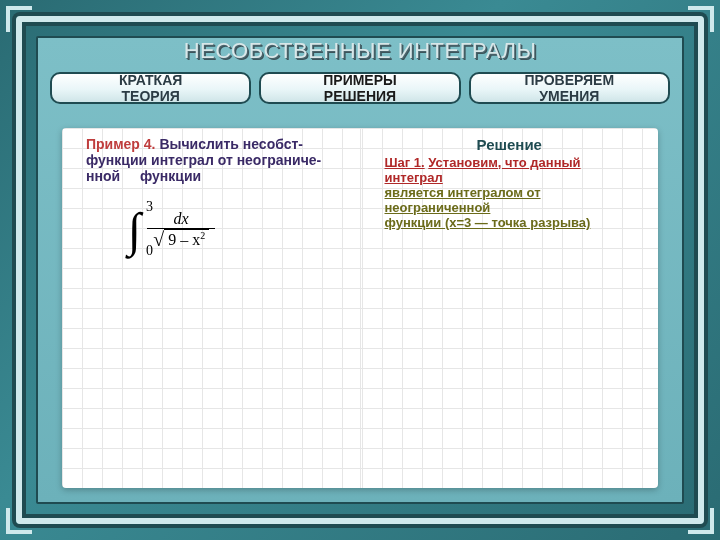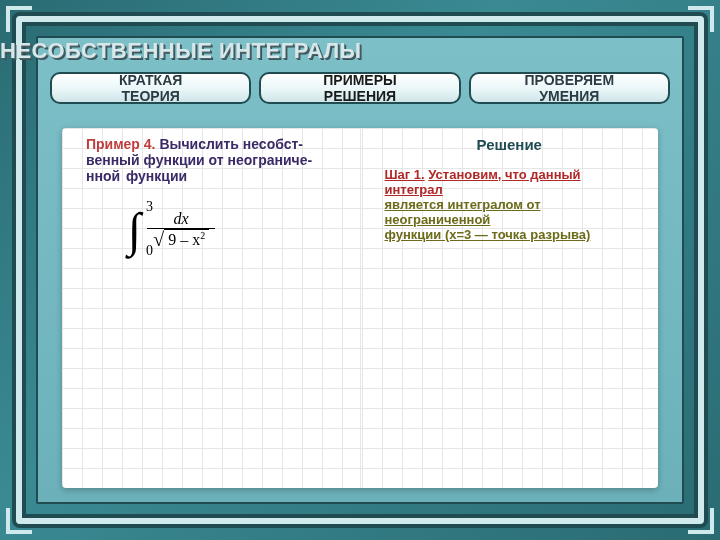--- a/index.html
+++ b/index.html
@@ -7,21 +7,21 @@
     background:linear-gradient(135deg,#2a6b73 0%,#3a8a93 40%,#2a6b73 100%)}
   
   .frame{position:absolute;inset:16px;border:6px solid #cfe9ec;box-shadow:inset 0 0 0 4px #1f4b51,0 0 0 4px #1f4b51;border-radius:4px}
   .inner{position:absolute;inset:36px;background:linear-gradient(180deg,#7dbfc7 0%,#6cb1ba 100%);border:2px solid #1f4b51;border-radius:2px}
   .corner{position:absolute;width:22px;height:22px;border:4px solid #cfe9ec;}
   .corner.tl{left:6px;top:6px;border-right:none;border-bottom:none}
   .corner.tr{right:6px;top:6px;border-left:none;border-bottom:none}
   .corner.bl{left:6px;bottom:6px;border-right:none;border-top:none}
   .corner.br{right:6px;bottom:6px;border-left:none;border-top:none}
 
-  .title{position:absolute;left:0;right:0;top:38px;font-size:22px;font-weight:700;
+  .title{position:absolute;left:0;right:0;top:38px;text-align:center;font-size:22px;font-weight:400;
     color:#d8e7e9;letter-spacing:.5px;text-shadow:1px 1px 0 #4b646b,2px 2px 0 #3b545b}
   .tabs{position:absolute;left:50px;right:50px;top:72px;height:32px;display:flex;gap:8px}
   .tab{flex:1;border:2px solid #1f4b51;border-radius:10px;
     background:linear-gradient(180deg,#ffffff 0%,#e9f6f8 55%,#cfe5e8 100%);
     display:flex;align-items:center;justify-content:center;text-align:center;
     font-size:14px;font-weight:700;color:#2b3b44;line-height:1.15}
   .tab.active{color:#1a1a1a}
   .board{position:absolute;left:62px;right:62px;top:128px;bottom:52px;background:#fff;border-radius:4px;
     box-shadow:0 2px 6px rgba(0,0,0,.25);display:flex}
   .grid{background-image:
@@ -38,21 +38,21 @@
   .integral .sym{font-size:48px;line-height:1;position:relative;margin-right:6px}
   .integral .sup{position:absolute;left:18px;top:-6px;font-size:14px}
   .integral .sub{position:absolute;left:18px;bottom:-4px;font-size:14px}
   .frac{display:inline-flex;flex-direction:column;align-items:center}
   .frac .num{font-size:16px;font-style:italic;padding:0 6px}
   .frac .bar{width:100%;border-top:1.5px solid #000}
   .frac .den{font-size:18px;padding:0 6px;display:flex;align-items:center;gap:2px}
   .sqrt{display:inline-flex;align-items:flex-start}
   .sqrt .rad{font-size:20px;line-height:1}
   .sqrt .arg{border-top:1.5px solid #000;padding:0 4px;font-size:16px}
-  .solTitle{text-align:center;font-size:15px;font-weight:700;color:#1f4b51;margin-bottom:14px}
+  .solTitle{text-align:center;font-size:15px;font-weight:700;color:#1f4b51;margin-bottom:2px}
   .step{font-size:13px;font-weight:700;color:#2d2d74}
   .step .red{color:#b02828;text-decoration:underline}
   .step .olive{color:#6b6b1a;text-decoration:underline}
 </style>
 </head>
 <body>
 
 <div class="stage">
   <div class="corner tl"></div>
   <div class="corner tr"></div>
@@ -76,23 +76,23 @@
         <span style="white-space:pre-line">ПРОВЕРЯЕМ
 УМЕНИЯ</span>
       </div>
   </div>
 
   <div class="board grid">
     <div class="col">
       <div class="lead">
         <span class="ex">Пример 4.</span>
         <span>Вычислить несобст-</span><br>
-        <span class="secondary">венный функции от неограниче-</span><br>
+        <span class="secondary">функции интеграл от неограниче-</span><br>
         <span class="secondary">нной</span>
-        <span class="secondary" style="margin-left:2px">функции</span>
+        <span class="secondary" style="margin-left:16px">функции</span>
       </div>
       <div class="integral">
         <div class="row">
           <span class="sym">∫
             <span class="sup">3</span>
             <span class="sub">0</span>
           </span>
           <span class="frac">
             <span class="num">dx</span>
             <span class="bar"></span>

